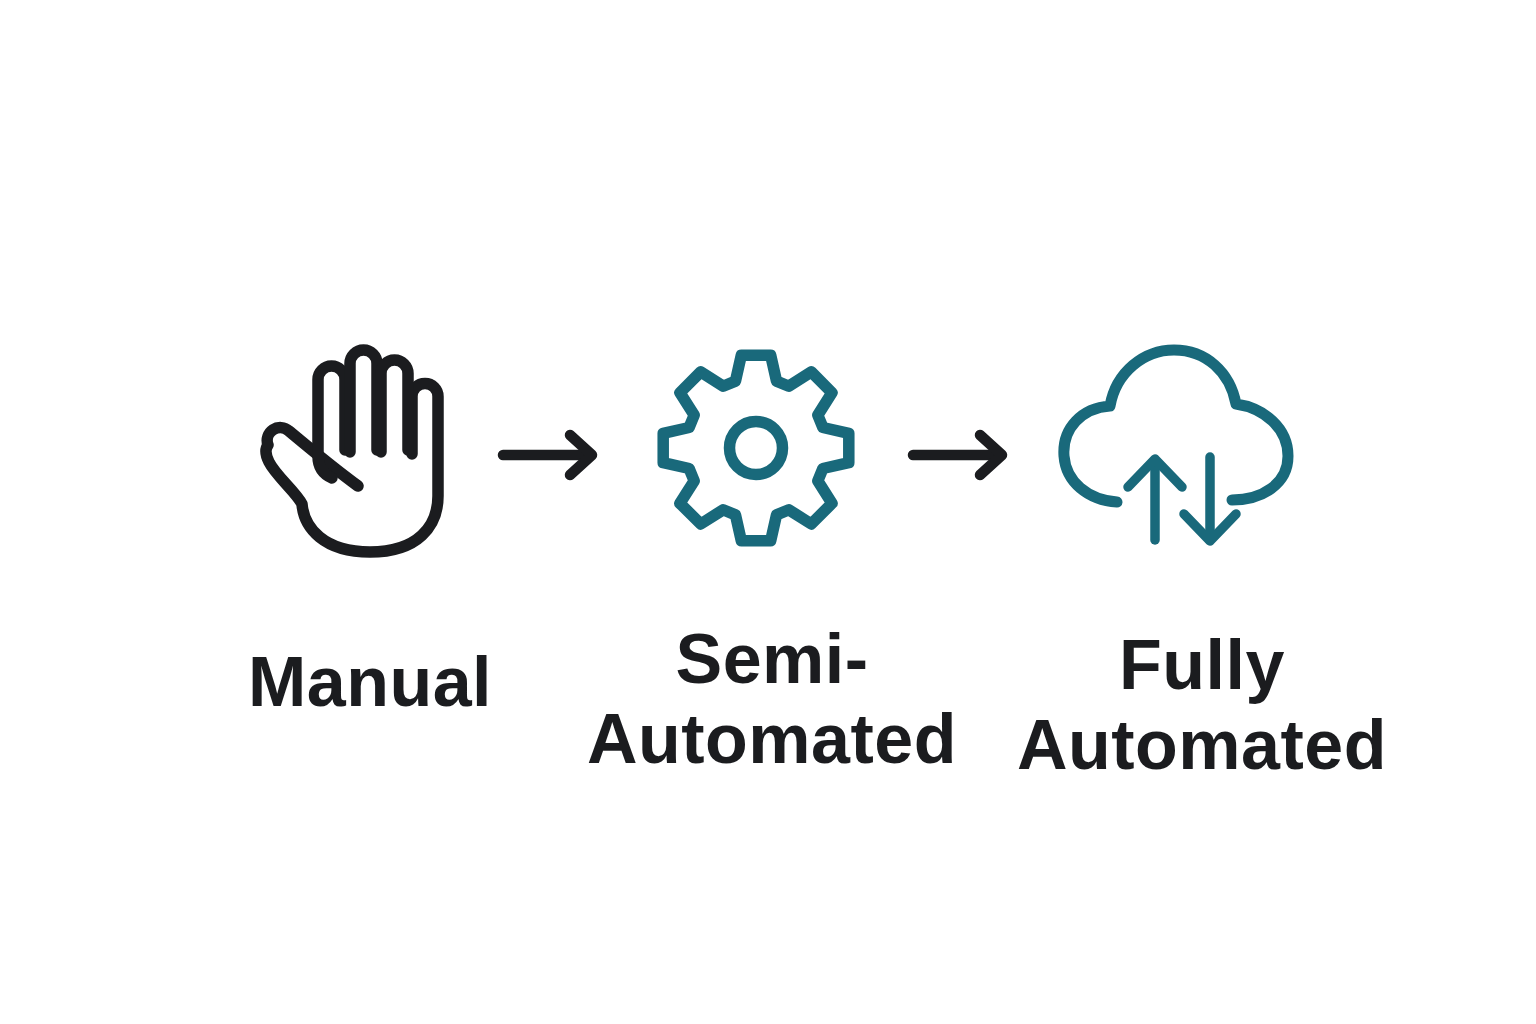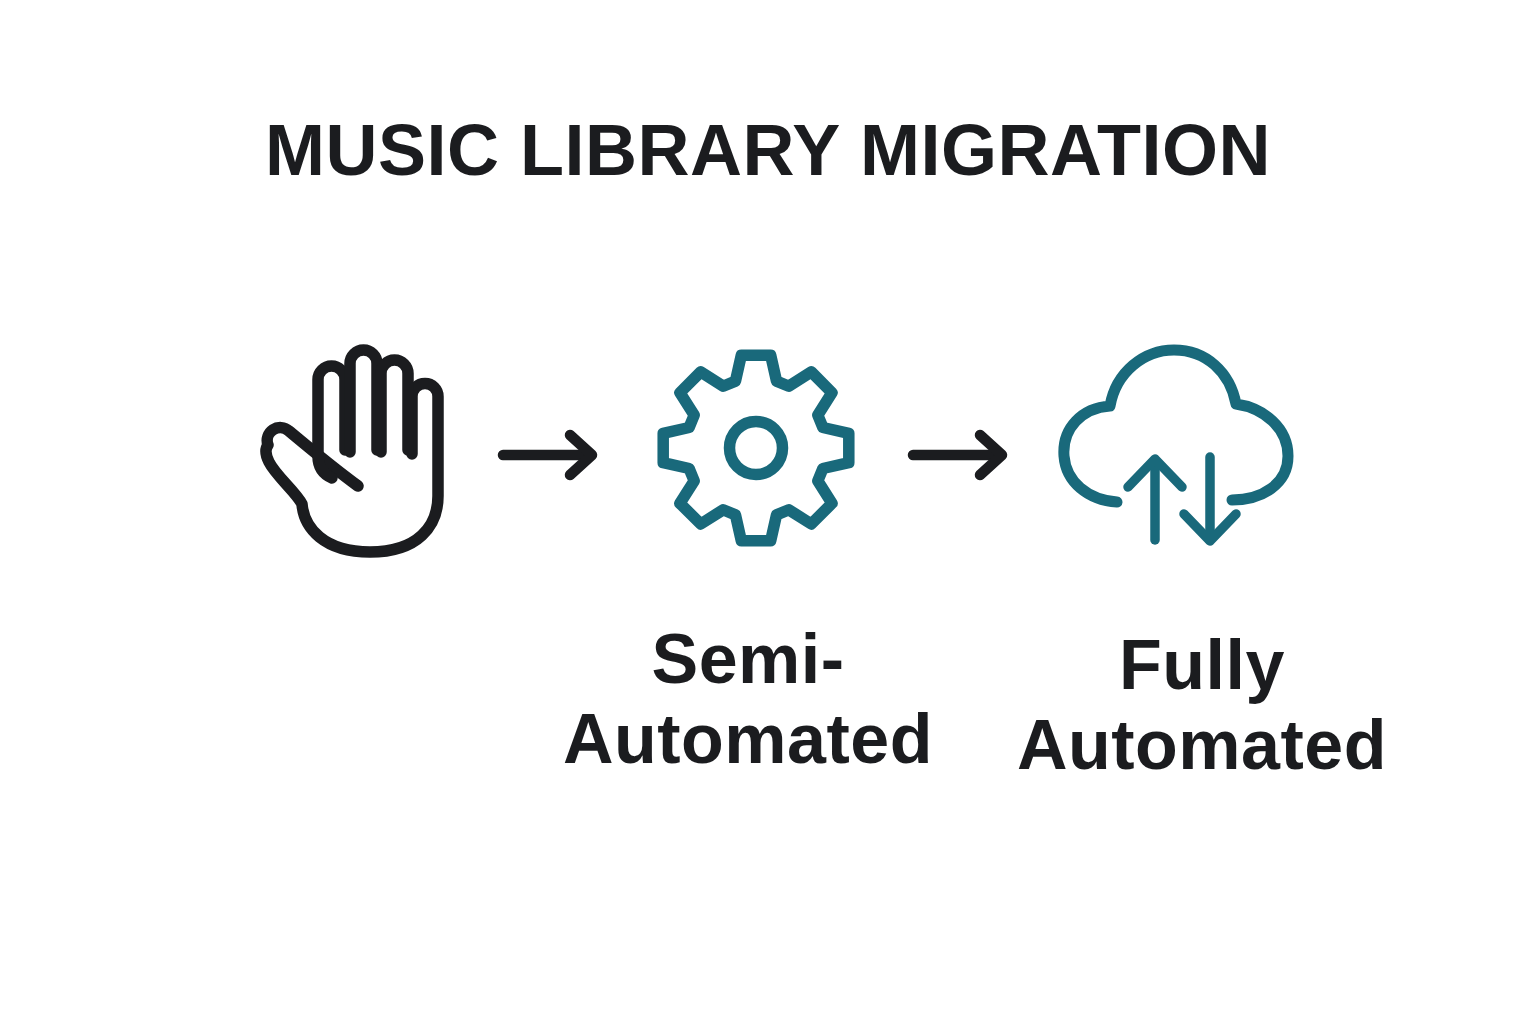--- a/index.html
+++ b/index.html
@@ -41,31 +41,30 @@
     transform: translateX(-50%);
     text-align: center;
     font-size: 70px;
     font-weight: 700;
     line-height: 80px;
     letter-spacing: 0.5px;
     color: var(--ink);
     white-space: nowrap;
   }
   #label-manual { left: 370px;  top: 642px; }
-  #label-semi   { left: 748px;  top: 619px; }
+  #label-semi   { left: 772px;  top: 619px; }
   #label-fully  { left: 1202px; top: 619px; margin-top: 6px; }
   .ink-stroke    { stroke: var(--ink);    fill: none; stroke-linecap: round; stroke-linejoin: round; }
   .accent-stroke { stroke: var(--accent); fill: none; stroke-linecap: round; stroke-linejoin: round; }
 </style>
 </head>
 <body>
 
 <div class="canvas">
 
-  <h1 class="title">MUSIC LIBRARY MIGRATION</h1>
 
   <div class="icon-box" id="hand-box">
     <svg width="183" height="213" viewBox="0 0 183 213" aria-hidden="true">
       <g class="ink-stroke" stroke-width="11.5">
         <path d="M 150 108 L 150 50.5 A 13 13 0 0 1 176 50.5 L 176 150
                  C 176 180 156 206 108 206
                  C 62 206 42 182 40 158
                  C 34 146 14 130 7 116
                  C 3 108 3 103 6 99
                  A 13 13 0 0 1 27 85
@@ -124,20 +123,23 @@
         <g stroke-width="9.5">
           <path d="M 97 198 L 97 122"></path>
           <path d="M 70 145 L 97 117 L 124 145"></path>
           <path d="M 152 115 L 152 192"></path>
           <path d="M 126 172 L 152 199 L 178 172"></path>
         </g>
       </g>
     </svg>
   </div>
 
+  <div class="stage-label" id="label-manual">
+    <div>Manual</div>
+  </div>
 
   <div class="stage-label" id="label-semi">
     <div>Semi-</div>
     <div>Automated</div>
   </div>
 
   <div class="stage-label" id="label-fully">
     <div>Fully</div>
     <div>Automated</div>
   </div>

